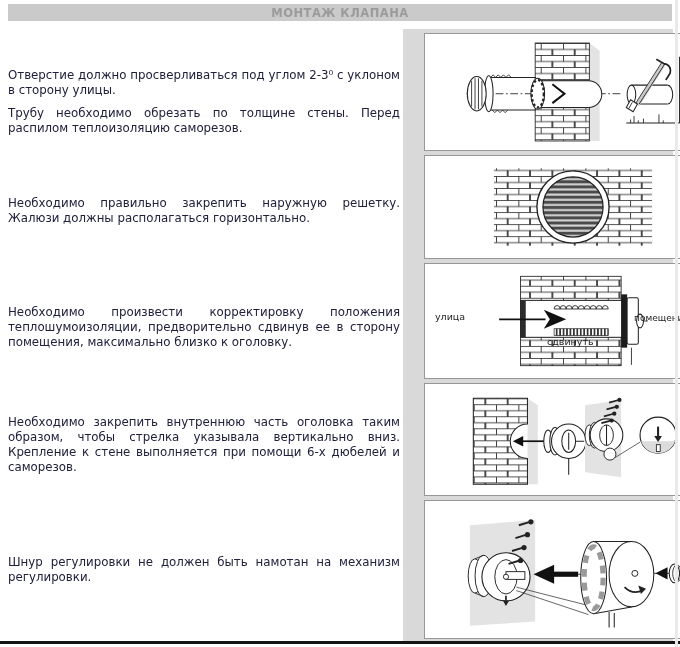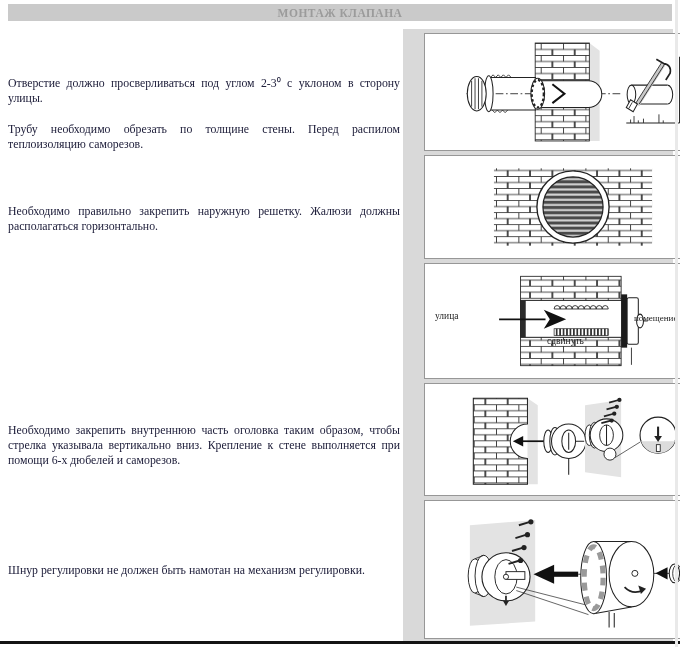--- a/index.html
+++ b/index.html
@@ -1,31 +1,31 @@
 <!DOCTYPE html>
 <html><head>
 <meta charset="utf-8">
 <style>
   html,body{margin:0;padding:0;}
   body{
     width:680px;height:647px;position:relative;background:#ffffff;
     font-family:"DejaVu Sans","Liberation Sans",sans-serif;overflow:hidden;
   }
-  .page{position:absolute;inset:0;background:#fff;font-family:Liberation Serif, serif;}
+  .page{position:absolute;inset:0;background:#fff;}
   .page-right-edge{position:absolute;left:675px;top:0;width:3px;height:647px;background:#e9e9e9;}
   .header-bar{
     position:absolute;left:8px;top:4px;width:664px;height:17px;background:#cacaca;
     display:flex;align-items:center;justify-content:center;
   }
   .header-title{font-size:11.5px;font-weight:bold;color:#9b9b9b;letter-spacing:.5px;}
   .tblock{
     position:absolute;left:8px;width:392px;color:#20203c;
     font-size:11.8px;line-height:15px;text-align:justify;
   }
-  .tblock p{margin:16px 0 1px 0;}
+  .tblock p{margin:8px 0 1px 0;}
   #tb1{top:60px}#tb2{top:188px}#tb3{top:297px}#tb4{top:407px}#tb5{top:547px}
   .fig-col{position:absolute;left:403px;top:29px;width:270px;height:613px;background:#d9d9d9;}
   .panel{
     position:absolute;left:21px;width:260px;background:#fff;
     border:1px solid #979797;box-sizing:border-box;padding-left:38px;
   }
   #p1{top:4px;height:118px}
   #p2{top:126px;height:104px}
   #p3{top:234px;height:116px}
   #p4{top:354px;height:113px}
@@ -62,20 +62,23 @@
   <div class="header-bar">
     <span class="header-title">МОНТАЖ КЛАПАНА</span>
   </div>
 
   <div class="tblock" id="tb1">
     <p>Отверстие должно просверливаться под углом 2-3⁰ с уклоном в сторону улицы.</p>
     <p>Трубу необходимо обрезать по толщине стены. Перед распилом теплоизоляцию саморезов.</p>
   </div>
   <div class="tblock" id="tb2">
     <p>Необходимо правильно закрепить наружную решетку. Жалюзи должны располагаться горизонтально.</p>
+  </div>
+  <div class="tblock" id="tb3">
+    <p>Необходимо произвести корректировку положения теплошумоизоляции, предворительно сдвинув ее в сторону помещения, максимально близко к оголовку.</p>
   </div>
   <div class="tblock" id="tb4">
     <p>Необходимо закрепить внутреннюю часть оголовка таким образом, чтобы стрелка указывала вертикально вниз. Крепление к стене выполняется при помощи 6-х дюбелей и саморезов.</p>
   </div>
   <div class="tblock" id="tb5">
     <p>Шнур регулировки не должен быть намотан на механизм регулировки.</p>
   </div>
 
   <div class="fig-col">
 

